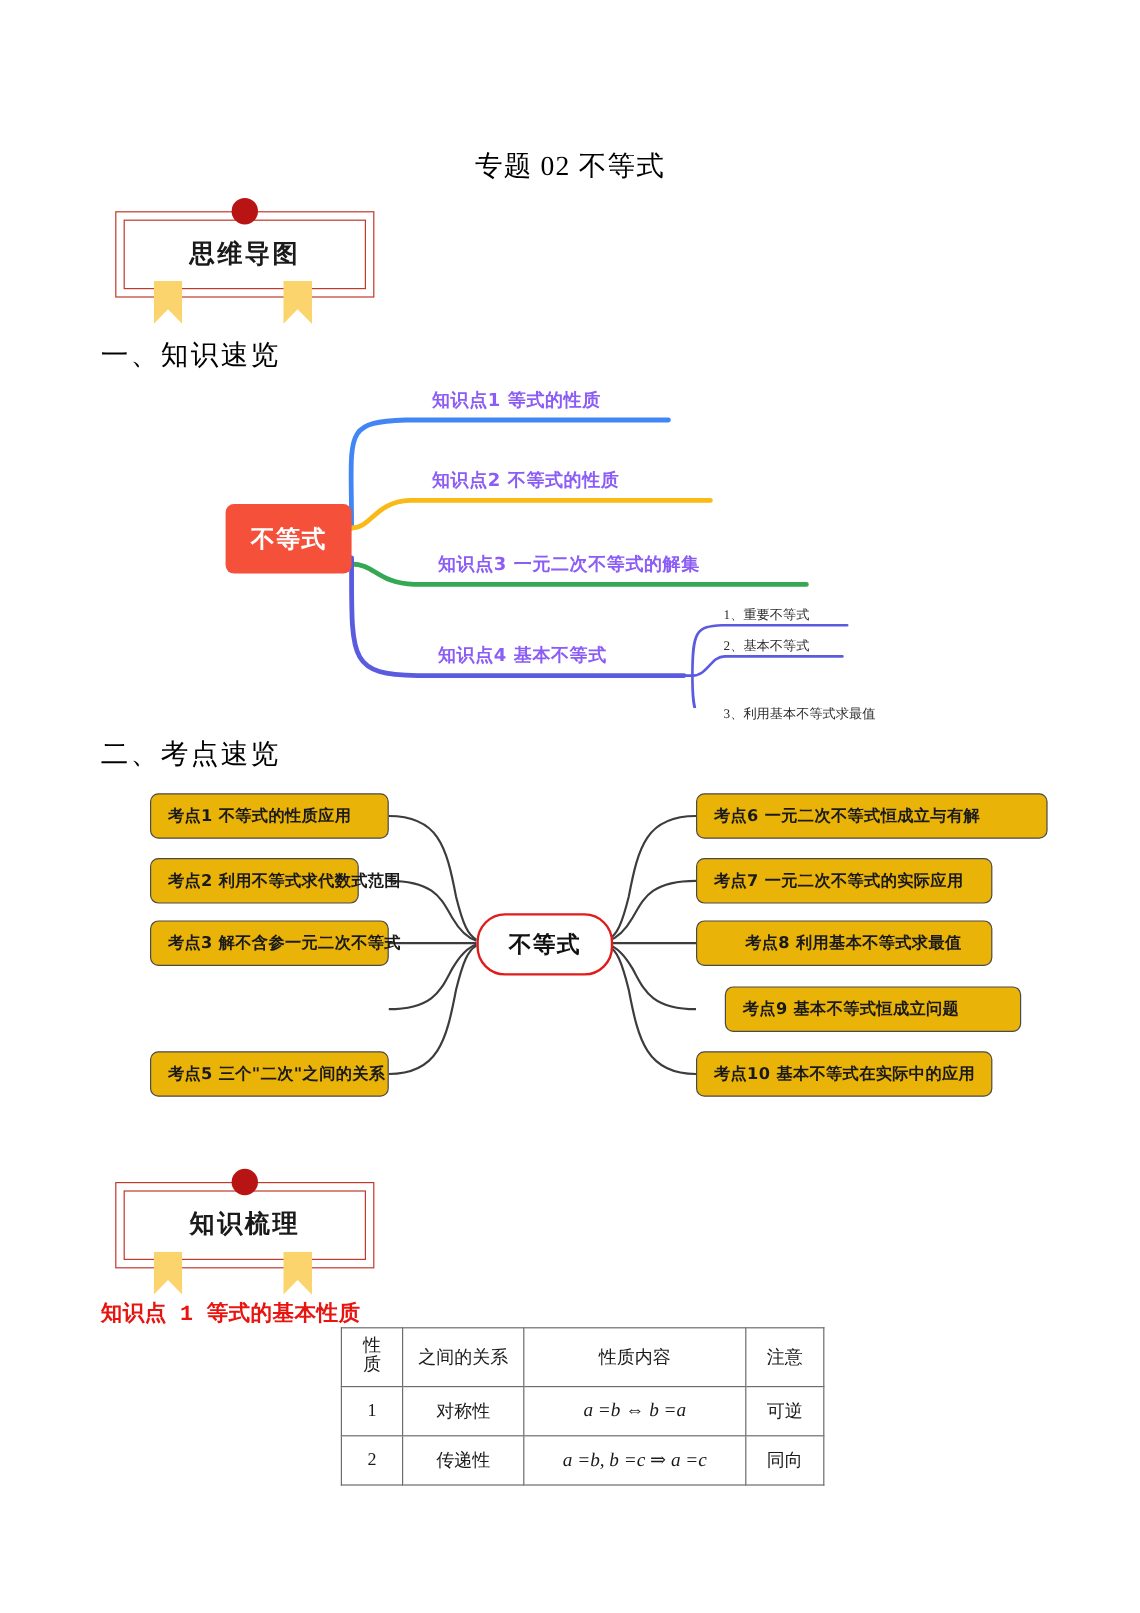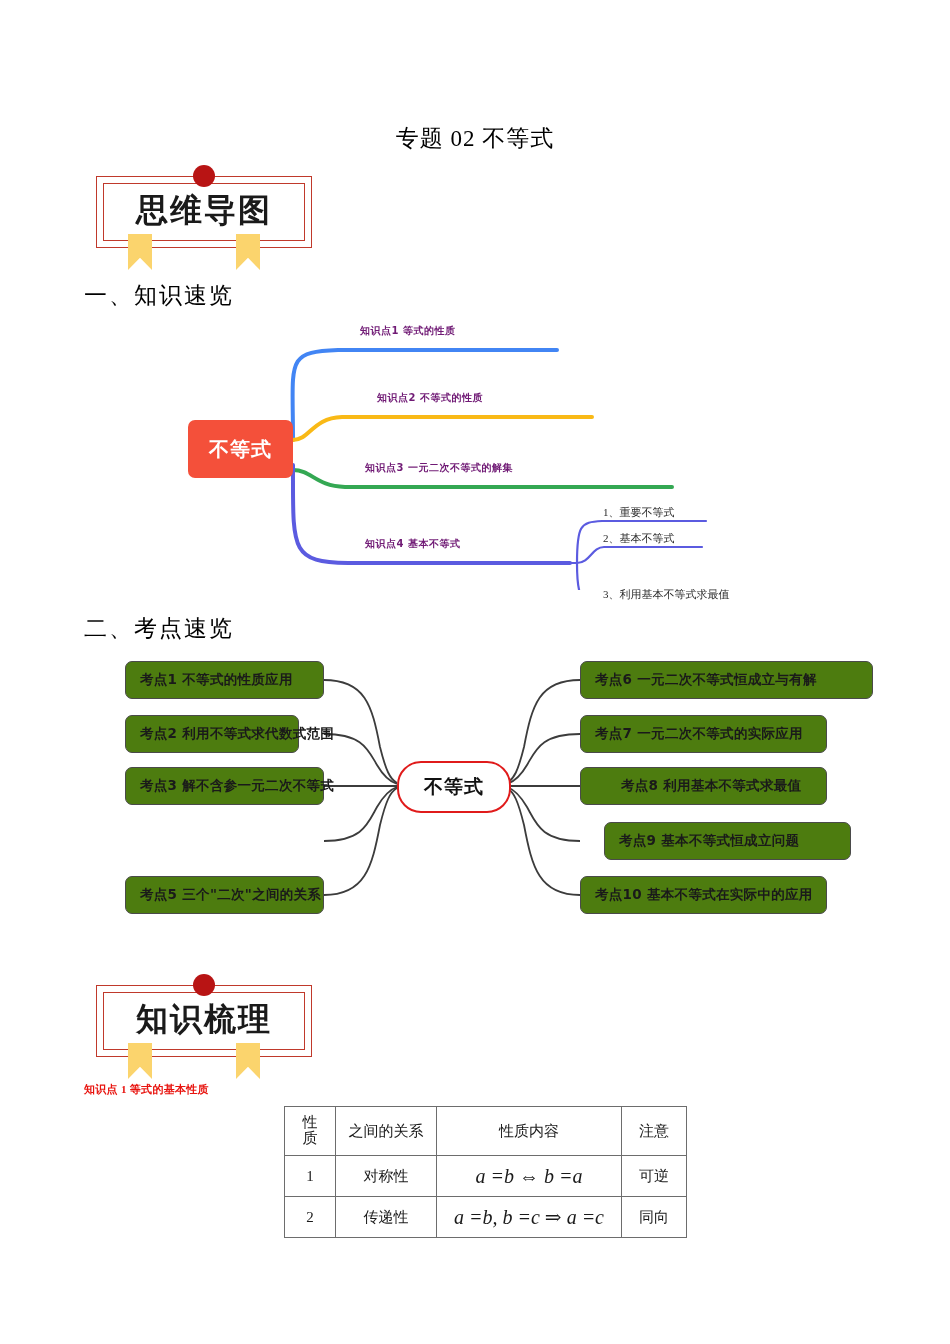--- a/index.html
+++ b/index.html
@@ -72,21 +72,21 @@
   .banner .ribbon.left  { left: 32px; }
   .banner .ribbon.right { left: 140px; }
   .banner .btext {
     position: absolute;
     left: 0; top: 0;
     width: 100%; height: 100%;
     display: flex;
     align-items: center;
     justify-content: center;
     font-family: "DejaVu Sans", sans-serif;
-    font-size: 32px;
+    font-size: 21px;
     font-weight: bold;
     letter-spacing: 2px;
     color: #1a1a1a;
     z-index: 4;
     padding-bottom: 2px;
     box-sizing: border-box;
   }
 
   
   .sec-head {
@@ -112,44 +112,44 @@
     color: #fff;
     font-family: "DejaVu Sans", sans-serif;
     font-size: 20px;
     font-weight: bold;
     letter-spacing: 1px;
     z-index: 2;
   }
   .mm1-label {
     position: absolute;
     font-family: "DejaVu Sans", sans-serif;
-    font-size: 10px;
-    font-weight: bold;
-    color: #701a75;
+    font-size: 15px;
+    font-weight: bold;
+    color: #8b5cf6;
     letter-spacing: 0.5px;
     white-space: nowrap;
     z-index: 2;
   }
   .mm1-sub {
     position: absolute;
     font-family: "Liberation Serif", "DejaVu Serif", serif;
     font-size: 11px;
     color: #2b2b2b;
     white-space: nowrap;
     z-index: 2;
   }
 
   
   #mindmap2 { position: absolute; left: 80px; top: 645px; width: 790px; height: 290px; }
   #mindmap2 svg { position: absolute; left: 0; top: 0; }
   .mm2-box {
     position: absolute;
     border: 1.6px solid #4a4a4a;
     border-radius: 7px;
-    background: #4d7c0f;
+    background: #eab308;
     display: flex;
     align-items: center;
     box-sizing: border-box;
     font-family: "DejaVu Sans", sans-serif;
     font-size: 13.5px;
     font-weight: bold;
     color: #1a1a1a;
     letter-spacing: 0.3px;
     white-space: nowrap;
     z-index: 2;
@@ -169,22 +169,22 @@
     font-size: 19px;
     font-weight: bold;
     color: #111;
     letter-spacing: 1px;
     z-index: 3;
   }
 
   
   .kp-head {
     position: absolute;
-    font-family: Liberation Serif, serif;
-    font-size: 11px;
+    font-family: Liberation Mono, monospace;
+    font-size: 18px;
     font-weight: bold;
     color: #E8140F;
     letter-spacing: 0.3px;
     white-space: nowrap;
   }
 
   
   .prop-table {
     position: absolute;
     left: 284px; top: 1106px;
@@ -202,21 +202,21 @@
   .prop-table .c-prop    { width: 42px; }
   .prop-table .c-desc    { width: 92px; }
   .prop-table .c-content { width: 176px; }
   .prop-table .c-note    { width: 56px; }
   .prop-table tr.hdr td  { height: 42px; }
   .prop-table tr.body td { height: 34px; }
   .prop-table .vwrap { line-height: 1.05; }
   .formula {
     font-family: "Liberation Serif", "DejaVu Serif", serif;
     font-style: italic;
-    font-size: 20px;
+    font-size: 16px;
   }
   .formula .op { font-style: normal; }
 </style>
 </head>
 <body>
 
 <div class="doc-title">专题 02  不等式</div>
 
 <div class="banner" style="left:96px; top:176px;">
   <div class="outer"></div>
@@ -242,21 +242,21 @@
 
     <path d="M 490 263 L 497 263" fill="none" stroke="#5B5BE0" stroke-width="2.2" stroke-linecap="round"></path>
     <path d="M 497 263 C 497 226, 500 222, 522 221 L 626 221" fill="none" stroke="#5B5BE0" stroke-width="2.2" stroke-linecap="round"></path>
     <path d="M 497 263 C 510 263, 512 247, 524 247 L 622 247" fill="none" stroke="#5B5BE0" stroke-width="2.2" stroke-linecap="round"></path>
     <path d="M 497 263 C 497 298, 500 302, 522 303 L 651 303" fill="none" stroke="#5B5BE0" stroke-width="2.2" stroke-linecap="round"></path>
   </svg>
 
   <div class="mm1-center">不等式</div>
 
   <div class="mm1-label" style="left:280px; top:24px;">知识点1  等式的性质</div>
-  <div class="mm1-label" style="left:280px; top:91px;margin-left:17px;">知识点2  不等式的性质</div>
+  <div class="mm1-label" style="left:280px; top:91px;">知识点2  不等式的性质</div>
   <div class="mm1-label" style="left:285px; top:161px;">知识点3  一元二次不等式的解集</div>
   <div class="mm1-label" style="left:285px; top:237px;">知识点4  基本不等式</div>
 
   <div class="mm1-sub" style="left:523px; top:205px;">1、重要不等式</div>
   <div class="mm1-sub" style="left:523px; top:231px;">2、基本不等式</div>
   <div class="mm1-sub" style="left:523px; top:287px;">3、利用基本不等式求最值</div>
 </div>
 
 <div class="sec-head" style="left:84px; top:613px;">二、考点速览</div>
 

